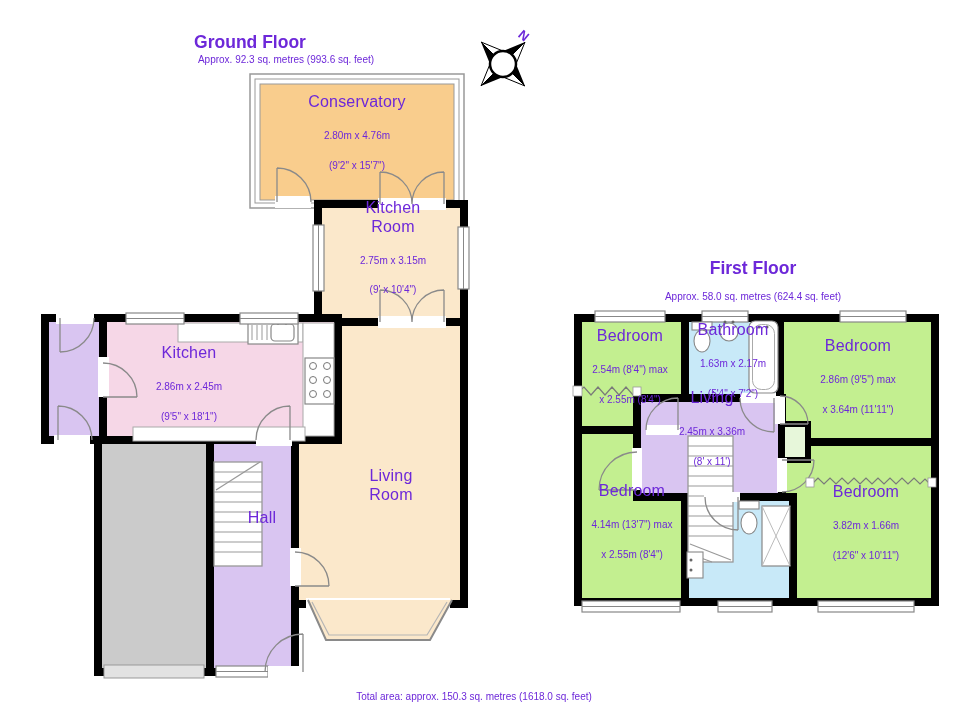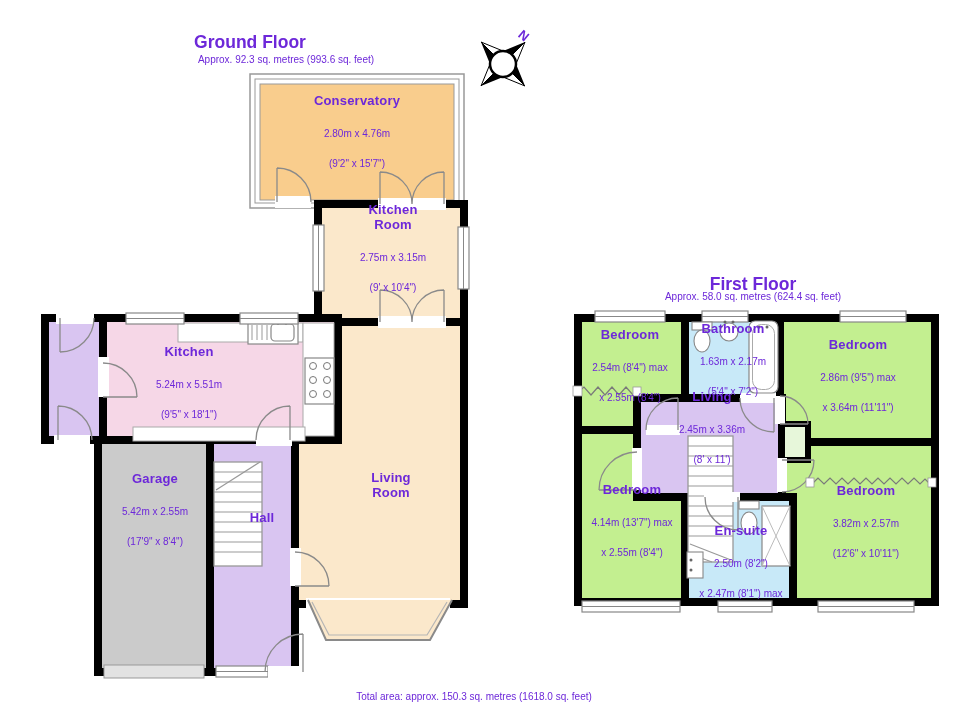--- a/index.html
+++ b/index.html
@@ -1,21 +1,21 @@
 <!DOCTYPE html>
 <html><head>
 <meta charset="utf-8">
 <style>
   html,body{margin:0;padding:0;background:#fff;}
   #plan{position:relative;width:948px;height:712px;background:#fff;overflow:hidden;
         font-family:"Liberation Sans",sans-serif;color:#6d28d9;}
   #plan svg{position:absolute;left:0;top:0;}
   .lbl{position:absolute;transform:translate(-50%,-50%);text-align:center;
        line-height:1.15;white-space:pre-line;pointer-events:none;}
-  .nm{font-weight:bold;font-size:13px;letter-spacing:.2px;}
+  .nm{font-weight:normal;font-size:16px;letter-spacing:.2px;}
   .dm{font-size:10px;}
   .title{position:absolute;transform:translate(-50%,-50%);font-weight:bold;
          font-size:17.5px;white-space:nowrap;}
   .subtitle{position:absolute;transform:translate(-50%,-50%);font-size:10px;white-space:nowrap;}
   .footer{position:absolute;left:0;width:100%;top:691px;text-align:center;font-size:10px;}
   .north{position:absolute;left:519px;top:28px;font-weight:bold;font-size:13px;
          transform:rotate(40deg);}
 </style>
 </head>
 <body>
@@ -222,41 +222,36 @@
 
   <div class="lbl" style="left:393px;top:248px;width:130px;">
     <div class="nm">Kitchen
 Room</div>
     <div class="dm">2.75m x 3.15m</div>
     <div class="dm">(9' x 10'4")</div>
   </div>
 
   <div class="lbl" style="left:189px;top:383px;width:140px;">
     <div class="nm">Kitchen</div>
-    <div class="dm">5.24m x 5.51m</div>
+    <div class="dm">2.86m x 2.45m</div>
     <div class="dm">(9'5" x 18'1")</div>
   </div>
 
 
-  <div class="lbl" style="left:155px;top:510px;width:120px;">
-    <div class="nm">Garage</div>
-    <div class="dm">5.42m x 2.55m</div>
-    <div class="dm">(17'9" x 8'4")</div>
-  </div>
 
   <div class="lbl" style="left:262px;top:519px;width:70px;">
     <div class="nm">Hall</div>
   </div>
 
   <div class="lbl" style="left:391px;top:486px;width:100px;">
     <div class="nm">Living
 Room</div>
   </div>
 
-  <div class="title" style="left:753px;top:284px;">First Floor</div>
+  <div class="title" style="left:753px;top:268px;">First Floor</div>
   <div class="subtitle" style="left:753px;top:296px;">Approx. 58.0 sq. metres (624.4 sq. feet)</div>
 
   <div class="lbl" style="left:630px;top:366px;width:140px;">
     <div class="nm">Bedroom</div>
     <div class="dm">2.54m (8'4") max</div>
     <div class="dm">x 2.55m (8'4")</div>
   </div>
 
   <div class="lbl" style="left:733px;top:360px;width:120px;">
     <div class="nm">Bathroom</div>
@@ -275,26 +270,21 @@
     <div class="dm">2.45m x 3.36m</div>
     <div class="dm">(8' x 11')</div>
   </div>
 
   <div class="lbl" style="left:632px;top:521px;width:140px;">
     <div class="nm">Bedroom</div>
     <div class="dm">4.14m (13'7") max</div>
     <div class="dm">x 2.55m (8'4")</div>
   </div>
 
-  <div class="lbl" style="left:741px;top:562px;width:150px;">
-    <div class="nm">En-suite</div>
-    <div class="dm">2.50m (8'2")</div>
-    <div class="dm">x 2.47m (8'1") max</div>
-  </div>
 
   <div class="lbl" style="left:866px;top:522px;width:140px;">
     <div class="nm">Bedroom</div>
-    <div class="dm">3.82m x 2.57m</div>
+    <div class="dm">3.82m x 1.66m</div>
     <div class="dm">(12'6" x 10'11")</div>
   </div>
 
   <div class="footer">Total area: approx. 150.3 sq. metres (1618.0 sq. feet)</div>
 </div>
 
 </body></html>

